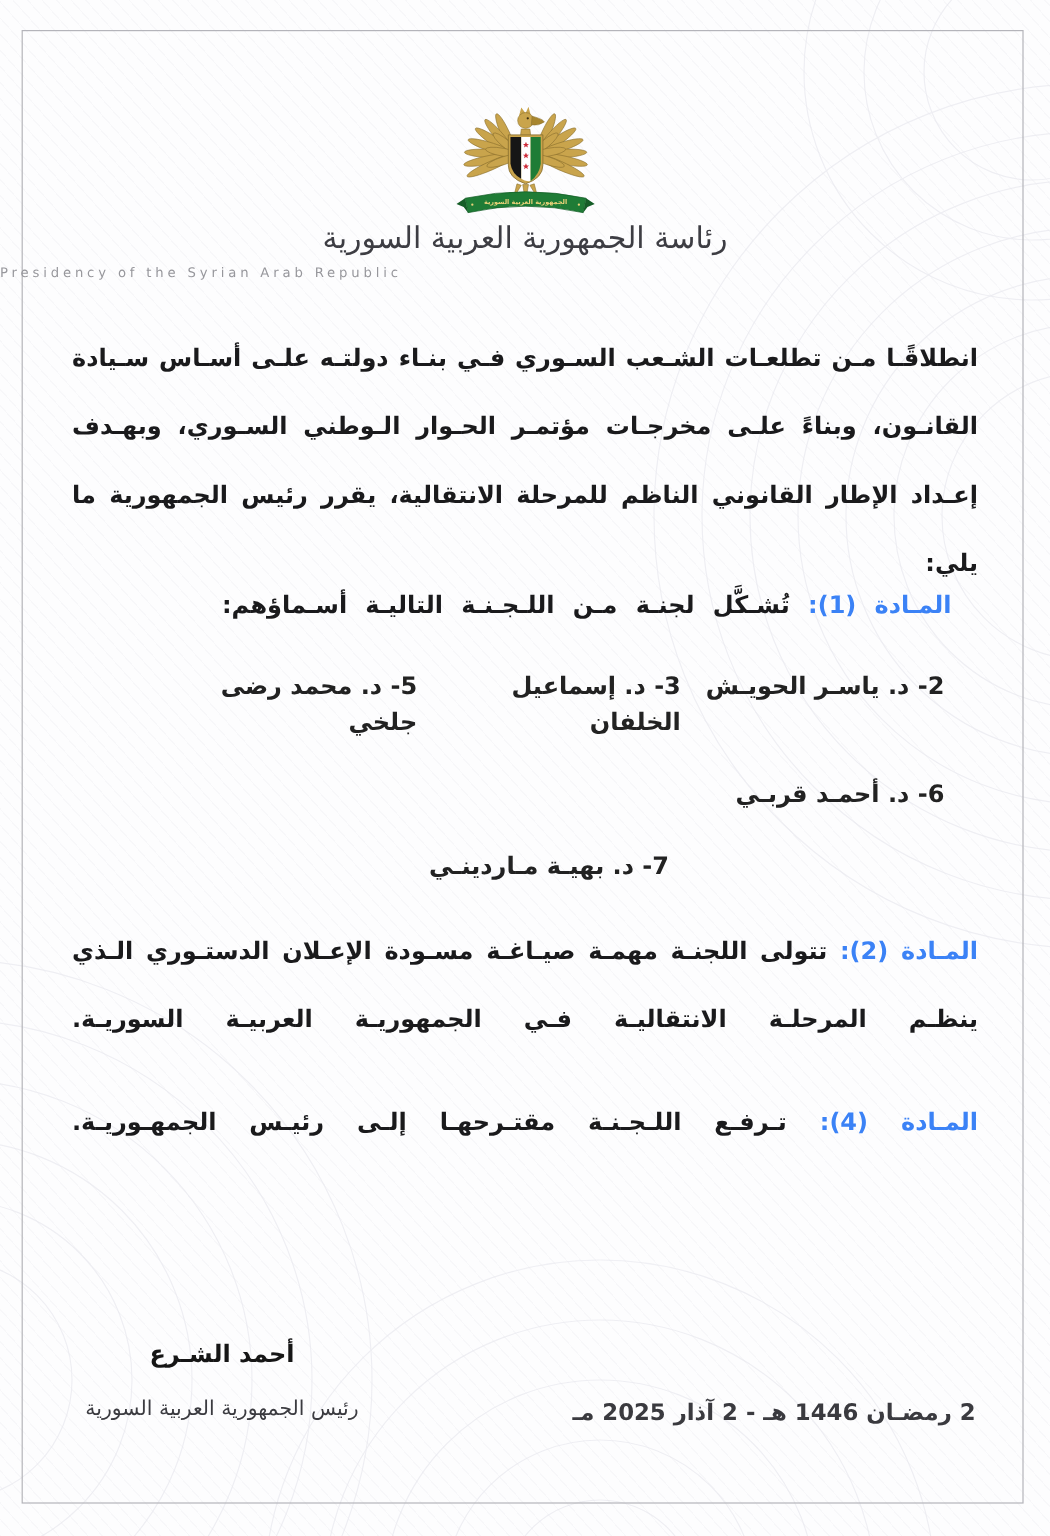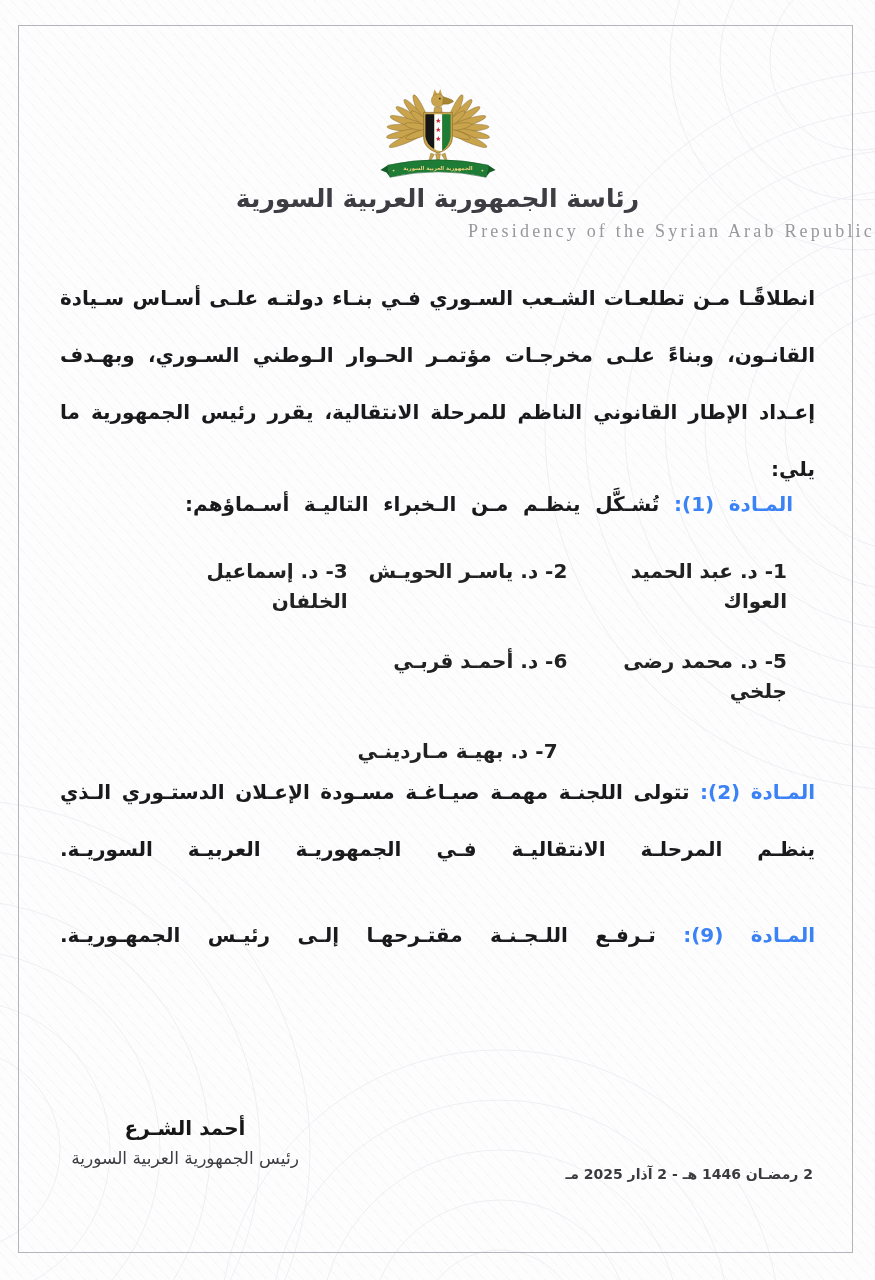--- a/index.html
+++ b/index.html
@@ -27,26 +27,26 @@
     border: 1px solid #b4b4ba;
     pointer-events: none;
   }
   .emblem-wrap {
     position: absolute; top: 82px; left: 50%; transform: translateX(-50%);
     width: 132px; height: 104px;
   }
   .title-ar {
     position: absolute; top: 184px; left: 0; right: 0;
     text-align: center; direction: rtl;
-    font-size: 25px; font-weight: bold; color: #3d3d43;
+    font-size: 25px; font-weight: normal; color: #3d3d43;
   }
   .title-en {
     position: absolute; top: 221px; left: 0; right: 0;
-    text-align: right;
-    font-size: 18px; color: #97979c; letter-spacing: 3.2px; font-family: Liberation Serif, serif;
+    text-align: left;
+    font-size: 11px; color: #97979c; letter-spacing: 3.2px;
   }
   .para {
     position: absolute; left: 60px; right: 60px;
     direction: rtl;
     text-align: justify; text-align-last: justify;
     font-size: 20px; font-weight: bold; color: #1a1a1c;
     line-height: 57px;
   }
   .intro    { top: 270px; }
   .article-1 { top: 489px; left: 185px; right: 82px; line-height: 30px; }
@@ -60,25 +60,25 @@
     direction: rtl; justify-items: start;
     font-size: 20px; font-weight: bold; color: #222;
     line-height: 30px;
   }
   .member-7 { grid-column: 1 / -1; justify-self: center; }
   .sig-block {
     position: absolute; top: 1116px; left: 70px; width: 230px;
     direction: rtl; text-align: center;
   }
   .sig-name  { font-size: 20px; font-weight: bold; color: #161616; }
-  .sig-title { font-size: 17px; color: #3b3b40; margin-top: 8px; }
+  .sig-title { font-size: 17px; color: #3b3b40; margin-top: 24px; }
   .date-line {
     position: absolute; top: 1166px; right: 62px;
     direction: rtl;
-    font-size: 14px; font-weight: bold; color: #3a3a3f;
+    font-size: 19px; font-weight: bold; color: #3a3a3f;
   }
 </style>
 </head>
 <body>
 
 <svg class="bg-waves" viewBox="0 0 875 1280" aria-hidden="true">
   <g fill="none" stroke="#e9e9ef" stroke-width="1" opacity="0.7">
     <circle cx="905" cy="430" r="120"></circle>
       <circle cx="905" cy="430" r="160"></circle>
     <circle cx="905" cy="430" r="200"></circle>
@@ -157,33 +157,32 @@
       <text x="110" y="146" text-anchor="middle" font-size="9" font-weight="bold" fill="#ecd27a">الجمهورية العربية السورية</text>
     </g>
   </svg>
 </div>
 
 <div class="title-ar">رئاسة الجمهورية العربية السورية</div>
 <div class="title-en">Presidency of the Syrian Arab Republic</div>
 
 <p class="para intro">انطلاقًـا مـن تطلعـات الشـعب السـوري فـي بنـاء دولتـه علـى أسـاس سـيادة القانـون، وبناءً علـى مخرجـات مؤتمـر الحـوار الـوطني السـوري، وبهـدف إعـداد الإطار القانوني الناظم للمرحلة الانتقالية، يقرر رئيس الجمهورية ما يلي:</p>
 
-<p class="para article-1"><span class="article-heading">المـادة (1):</span> <span>تُشـكَّل ينظـم مـن الـخبراء التاليـة أسـماؤهم:</span></p>
+<p class="para article-1"><span class="article-heading">المـادة (1):</span> <span>تُشـكَّل لجنـة مـن اللـجـنـة التاليـة أسـماؤهم:</span></p>
 
 <div class="members">
-  <div class="member">1- د. عبد الحميد العواك</div>
   <div class="member">2- د. ياسـر الحويـش</div>
   <div class="member">3- د. إسماعيل الخلفان</div>
   <div class="member">5- د. محمد رضى جلخي</div>
   <div class="member">6- د. أحمـد قربـي</div>
   <div class="member member-7">7- د. بهيـة مـاردينـي</div>
 </div>
 
 <p class="para article-2"><span class="article-heading">المـادة (2):</span> <span>تتولى اللجنـة مهمـة صيـاغـة مسـودة الإعـلان الدستـوري الـذي ينظـم المرحلـة الانتقاليـة فـي الجمهوريـة العربيـة السوريـة.</span></p>
 
-<p class="para article-3"><span class="article-heading">المـادة (9):</span> <span>تـرفـع اللـجـنـة مقتـرحهـا إلـى رئيـس الجمهـوريـة.</span></p>
+<p class="para article-3"><span class="article-heading">المـادة (4):</span> <span>تـرفـع اللـجـنـة مقتـرحهـا إلـى رئيـس الجمهـوريـة.</span></p>
 
 <div class="sig-block">
   <div class="sig-name">أحمد الشـرع</div>
   <div class="sig-title">رئيس الجمهورية العربية السورية</div>
 </div>
 
 <div class="date-line">2 رمضـان 1446 هـ - 2 آذار 2025 مـ</div>
 
 </body></html>

